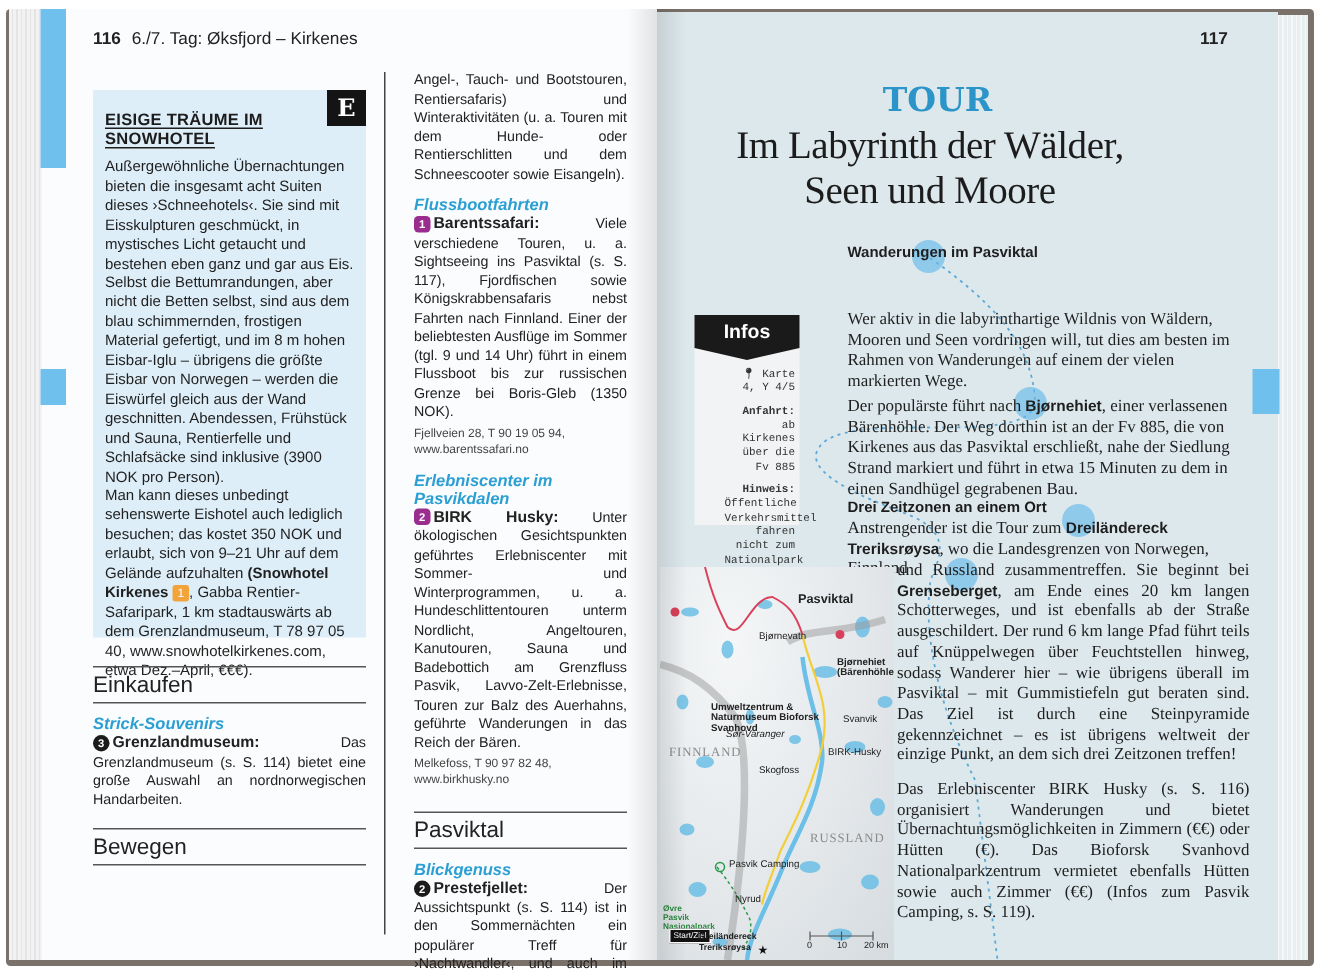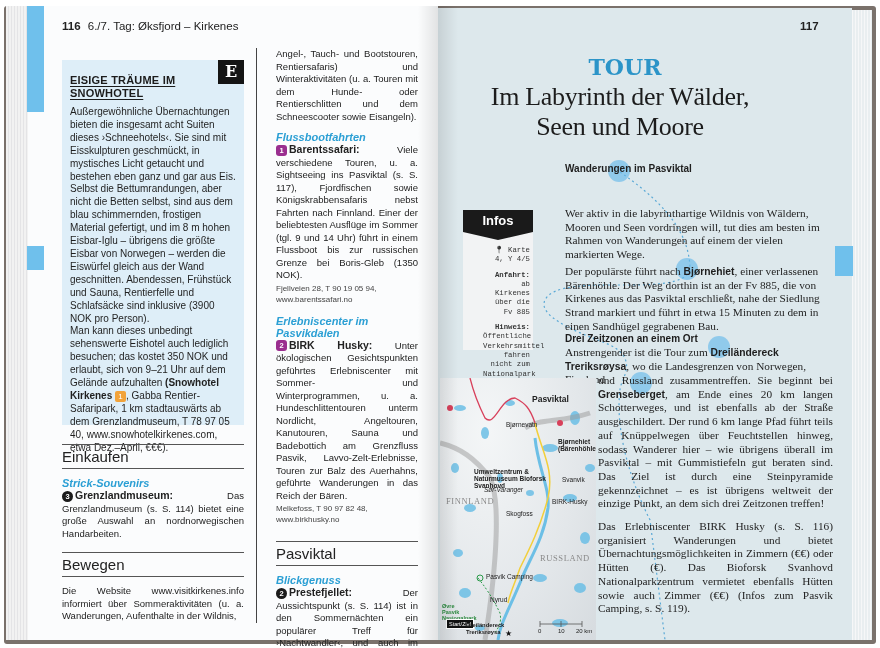--- a/index.html
+++ b/index.html
@@ -116,21 +116,20 @@
   <div class="e-badge">E</div>
 
   <div class="col-left">
     <div class="section-head">Einkaufen</div>
     <div class="sub-head">Strick-Souvenirs</div>
     <div class="entry">
       <span class="num-badge nb-black">3</span><b>Grenzlandmuseum:</b>
       <span>Das Grenzlandmuseum (s. S. 114) bietet eine große Auswahl an nordnorwegischen Handarbeiten.</span>
     </div>
     <div class="section-head" style="margin-top:12px;">Bewegen</div>
-    <div class="entry">Die Website www.visitkirkenes.info informiert über Sommeraktivitäten (u. a. Wanderungen, Aufenthalte in der Wildnis,</div>
   </div>
 
   <div class="col-mid">
     <div class="entry">Angel-, Tauch- und Bootstouren, Rentiersafaris) und Winteraktivitäten (u. a. Touren mit dem Hunde- oder Rentierschlitten und dem Schneescooter sowie Eisangeln).</div>
     <div class="sub-head" style="margin-top:8px;">Flussbootfahrten</div>
     <div class="entry">
       <span class="num-badge nb-purple">1</span><b>Barentssafari:</b>
       <span>Viele verschiedene Touren, u. a. Sightseeing ins Pasviktal (s. S. 117), Fjordfischen sowie Königskrabbensafaris nebst Fahrten nach Finnland. Einer der beliebtesten Ausflüge im Sommer (tgl. 9 und 14 Uhr) führt in einem Flussboot bis zur russischen Grenze bei Boris-Gleb (1350 NOK).</span>
     </div>
     <div class="addr">Fjellveien 28, T 90 19 05 94, www.barentssafari.no</div>

